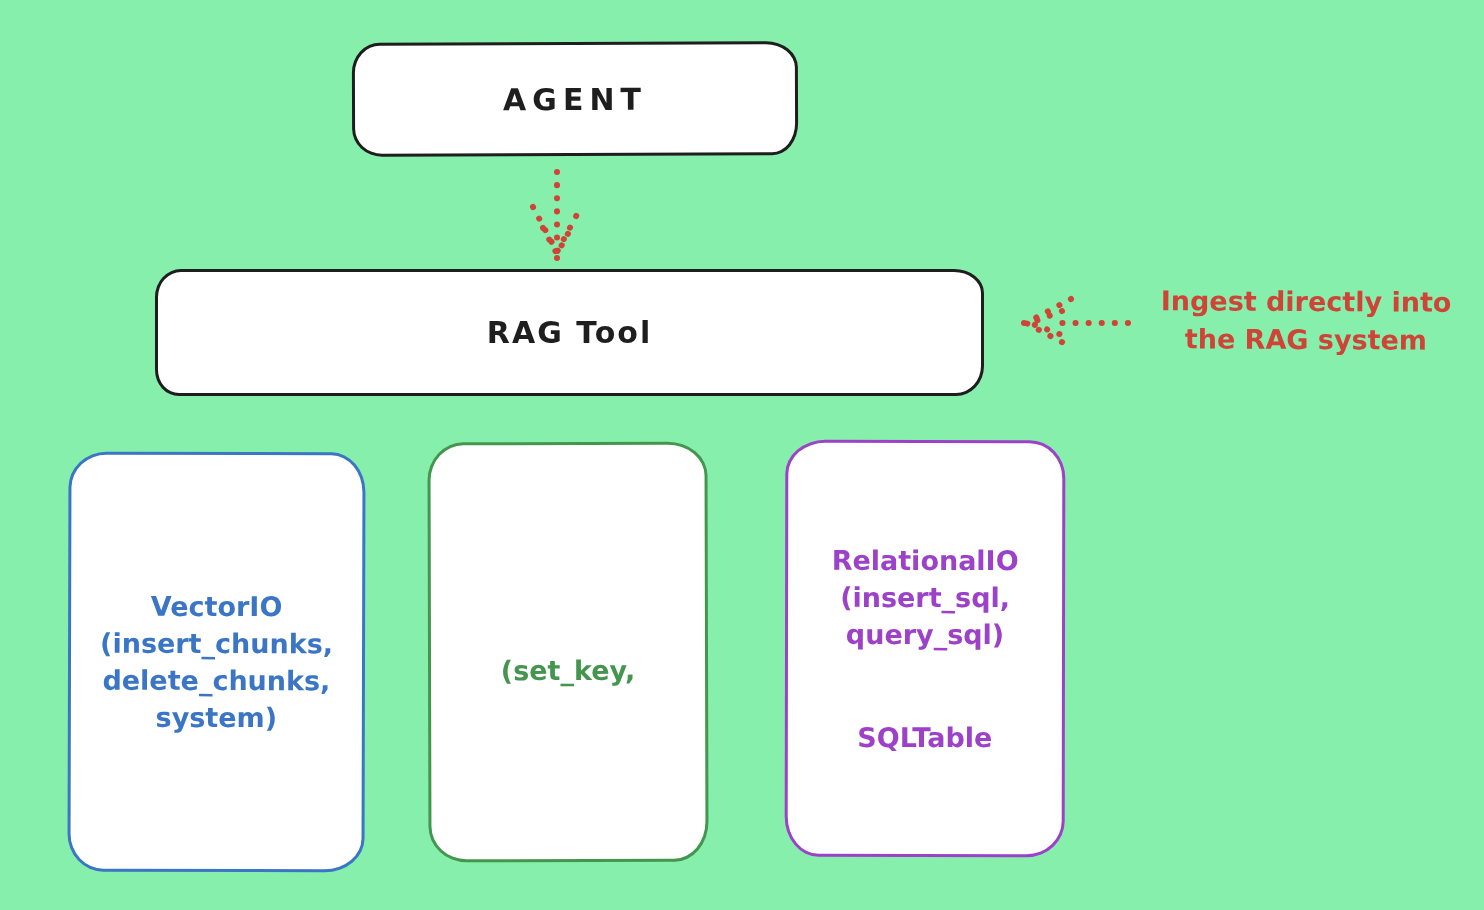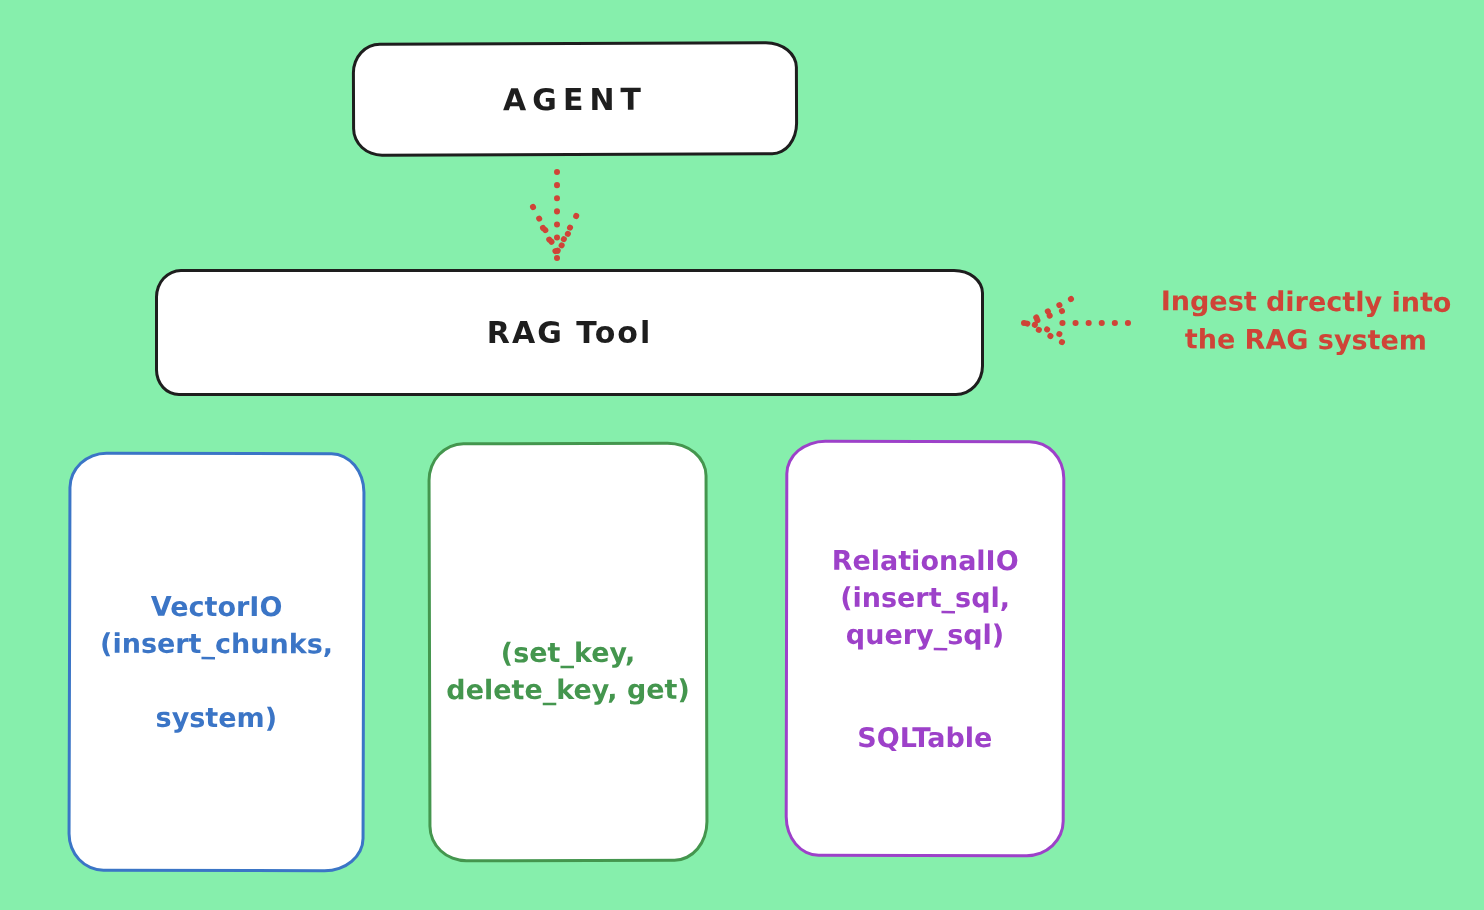--- a/index.html
+++ b/index.html
@@ -126,30 +126,29 @@
 
   <div class="annotation">
     <div>Ingest directly into</div>
     <div>the RAG system</div>
   </div>
 
   <div class="node backend backend-vector">
     <span class="methods">
       <span>VectorIO</span><br>
       <span>(insert_chunks,</span><br>
-      <br>
+      <span>delete_chunks,</span><br>
       <span>system)</span>
     </span>
   </div>
 
   <div class="node backend backend-keyvalue">
     <span class="methods">
       <br>
       <span>(set_key,</span><br>
-      <span>delete_key, get)</span>
     </span>
   </div>
 
   <div class="node backend backend-relational">
     <span class="methods">
       <span>RelationalIO</span><br>
       <span>(insert_sql,</span><br>
       <span>query_sql)</span>
     </span>
     <span class="index-line">SQLTable</span>

